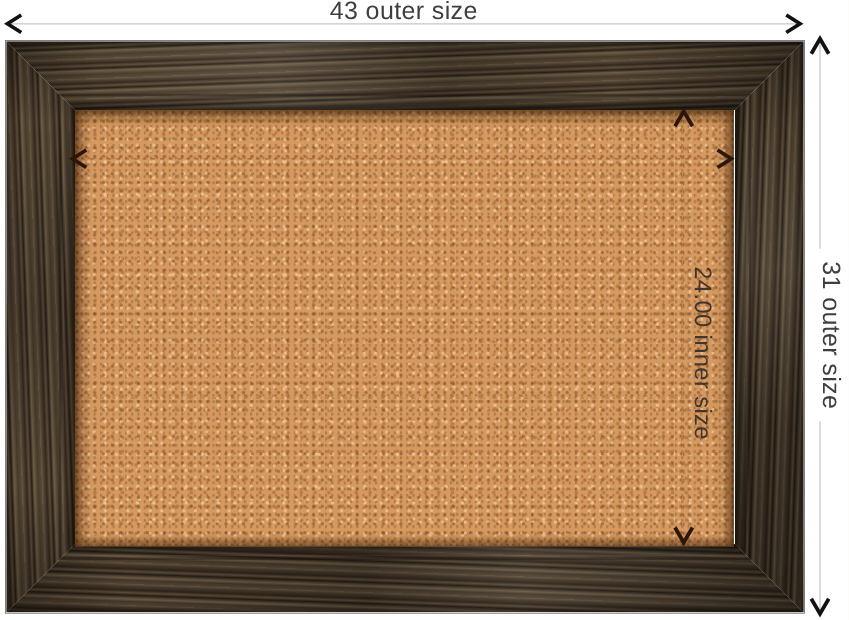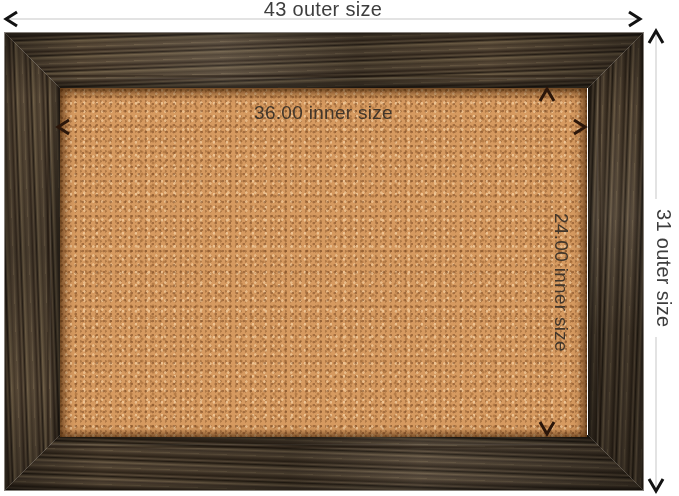--- a/index.html
+++ b/index.html
@@ -108,16 +108,15 @@
     <polyline class="chev chev-brown" points="69,120 58,127 69,134"></polyline>
     <polyline class="chev chev-brown" points="574,120 585,127 574,134"></polyline>
 
     <line class="dim-faint" x1="547" y1="89" x2="547" y2="434"></line>
     <polyline class="chev chev-brown" points="540,101 547,89 554,101"></polyline>
     <polyline class="chev chev-brown" points="540,422 547,434 554,422"></polyline>
   </svg>
 
   <div class="dim-label label-outer-w">43 outer size</div>
   <div class="dim-label label-outer-h">31 outer size</div>
-  <div class="dim-label label-inner label-inner-w">36.00 inner size</div>
   <div class="dim-label label-inner label-inner-h">24.00 inner size</div>
 
 </div>
 
 </body></html>

